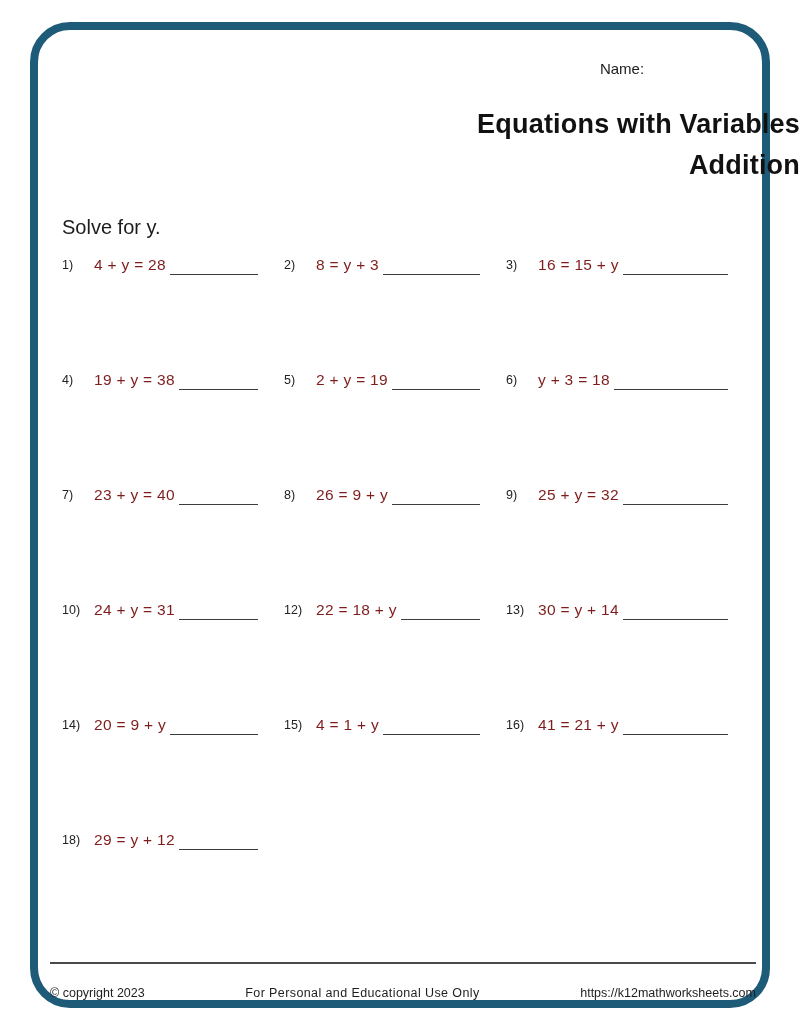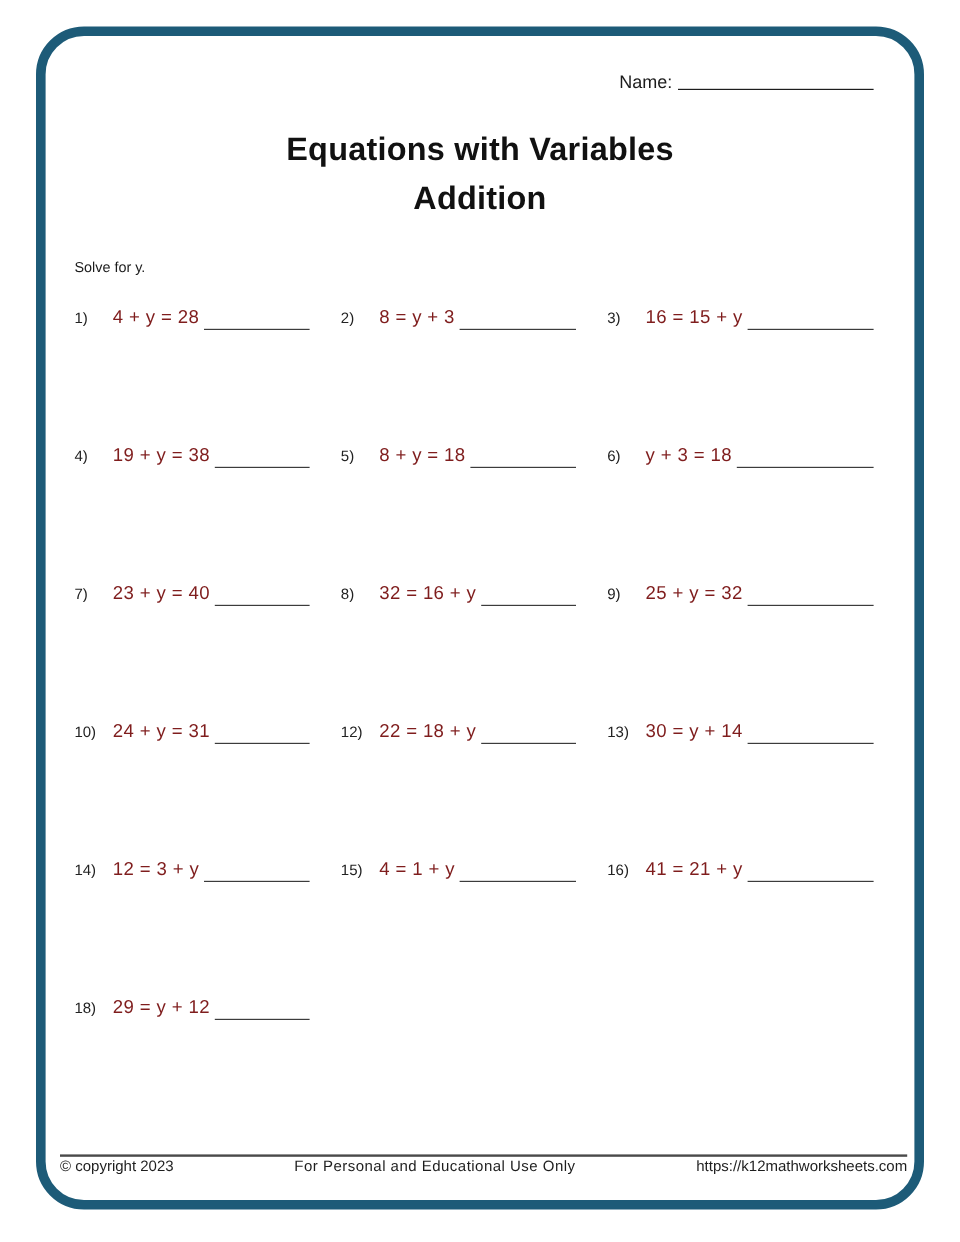--- a/index.html
+++ b/index.html
@@ -17,44 +17,45 @@
     left: 30px; top: 22px;
     width: 740px; height: 986px;
     border: 8px solid var(--accent, #1d5b78);
     border-radius: 40px;
     box-sizing: border-box;
   }
   .name-row {
     position: absolute;
     top: 60px; right: 72px;
     display: flex;
-    align-items: flex-start;
+    align-items: center;
     width: 212px;
+    flex-direction: column;
   }
   .name-label { font-size: 15px; color: #1c1c1c; white-space: pre; }
   .name-blank {
     flex: 1;
     border-bottom: 1.6px solid #1c1c1c;
     margin-left: 5px;
     height: 14px;
   }
   .title-block {
     position: absolute;
     top: 104px; left: 0; right: 0;
-    text-align: center;
+    text-align: right;
     font-size: 27px;
     font-weight: 700;
     color: #111111;
     line-height: 41px;
     letter-spacing: 0.2px;
   }
   .instruction {
     position: absolute;
     top: 216px; left: 62px;
-    font-size: 12px;
+    font-size: 20px;
     color: #1c1c1c;
   }
   .problems {
     position: absolute;
     left: 62px; top: 244px;
     width: 666px;
     display: grid;
     grid-template-columns: 1fr 1fr 1fr;
     grid-auto-rows: 115px;
     align-items: start;
@@ -86,21 +87,21 @@
     border-bottom: 1.6px solid #3c3c3c;
     height: 10px;
     margin-left: 4px;
     transform: translateY(1px);
   }
   .footer {
     position: absolute;
     left: 50px; top: 962px;
     width: 706px;
     border-top: 2px solid #4a4a4a;
-    padding-top: 1px;
+    padding-top: 22px;
     display: flex;
     justify-content: space-between;
     align-items: baseline;
     font-size: 12.5px;
     color: #1e1e1e;
   }
   .footer .mid { letter-spacing: 0.4px; }
 </style>
 </head>
 <body>
@@ -136,36 +137,36 @@
       <span class="peq">16 = 15 + y</span>
       <span class="blank"></span>
     </div>
     <div class="cell">
       <span class="pnum">4)</span>
       <span class="peq">19 + y = 38</span>
       <span class="blank"></span>
     </div>
     <div class="cell">
       <span class="pnum">5)</span>
-      <span class="peq">8 + y = 18</span>
+      <span class="peq">2 + y = 19</span>
       <span class="blank"></span>
     </div>
     <div class="cell">
       <span class="pnum">6)</span>
       <span class="peq">y + 3 = 18</span>
       <span class="blank"></span>
     </div>
     <div class="cell">
       <span class="pnum">7)</span>
       <span class="peq">23 + y = 40</span>
       <span class="blank"></span>
     </div>
     <div class="cell">
       <span class="pnum">8)</span>
-      <span class="peq">32 = 16 + y</span>
+      <span class="peq">26 = 9 + y</span>
       <span class="blank"></span>
     </div>
     <div class="cell">
       <span class="pnum">9)</span>
       <span class="peq">25 + y = 32</span>
       <span class="blank"></span>
     </div>
     <div class="cell">
       <span class="pnum">10)</span>
       <span class="peq">24 + y = 31</span>
@@ -176,21 +177,21 @@
       <span class="peq">22 = 18 + y</span>
       <span class="blank"></span>
     </div>
     <div class="cell">
       <span class="pnum">13)</span>
       <span class="peq">30 = y + 14</span>
       <span class="blank"></span>
     </div>
     <div class="cell">
       <span class="pnum">14)</span>
-      <span class="peq">12 = 3 + y</span>
+      <span class="peq">20 = 9 + y</span>
       <span class="blank"></span>
     </div>
     <div class="cell">
       <span class="pnum">15)</span>
       <span class="peq">4 = 1 + y</span>
       <span class="blank"></span>
     </div>
     <div class="cell">
       <span class="pnum">16)</span>
       <span class="peq">41 = 21 + y</span>

